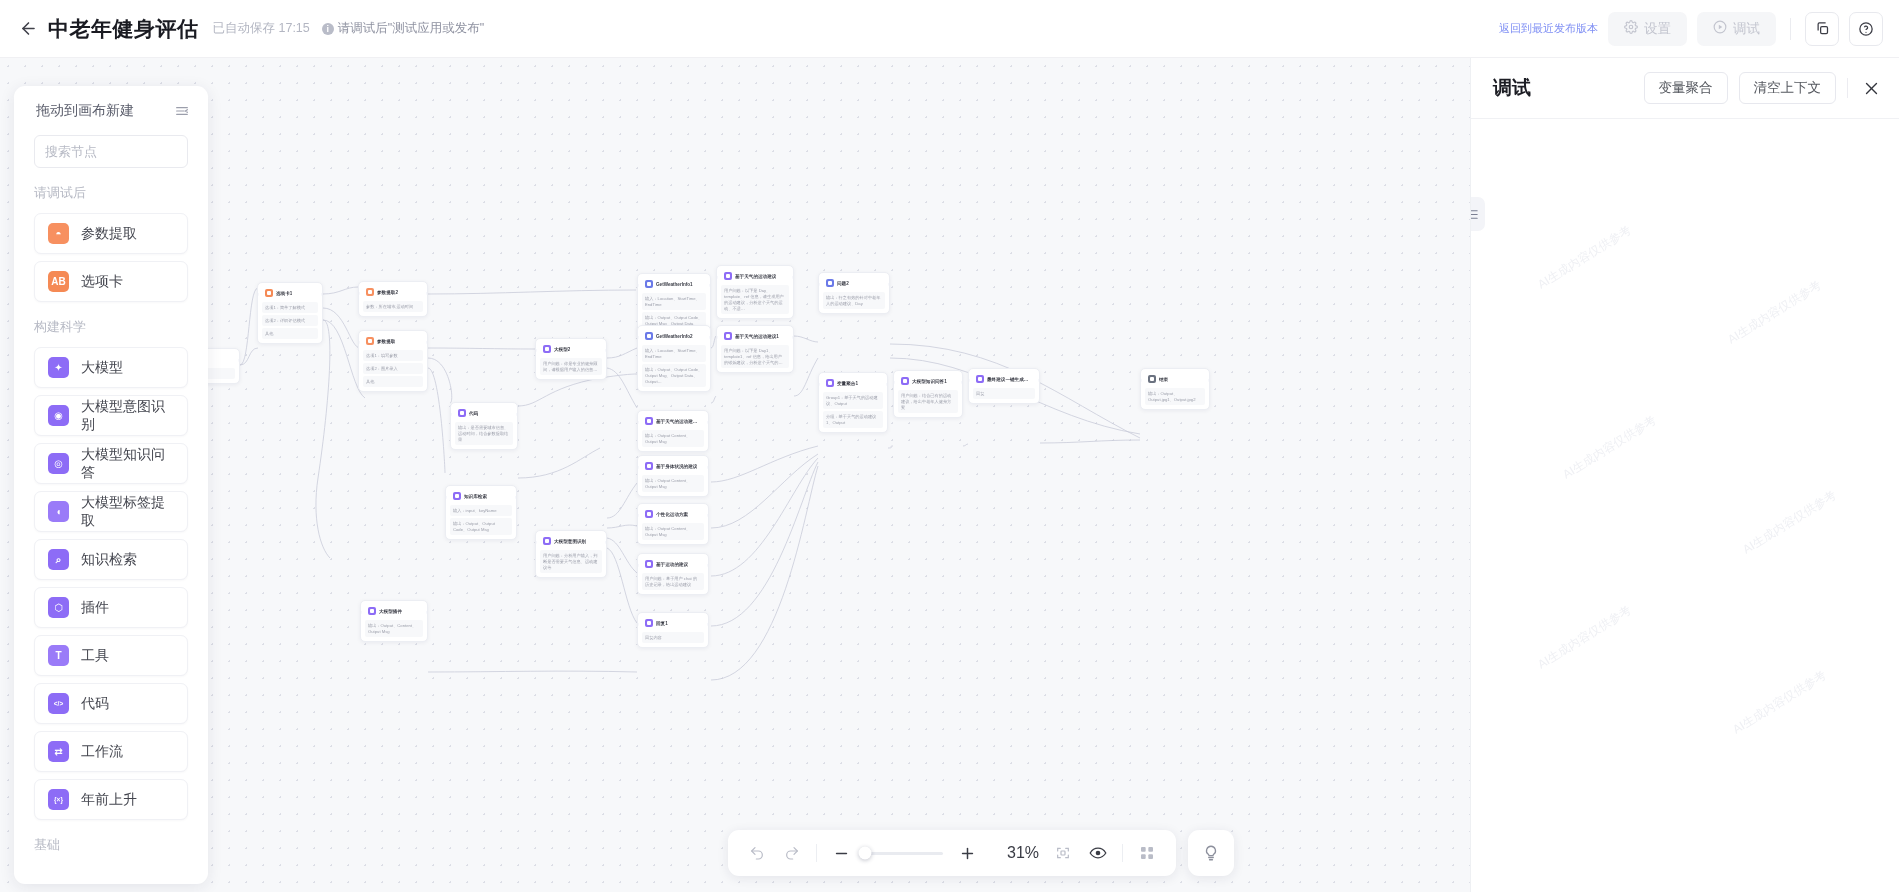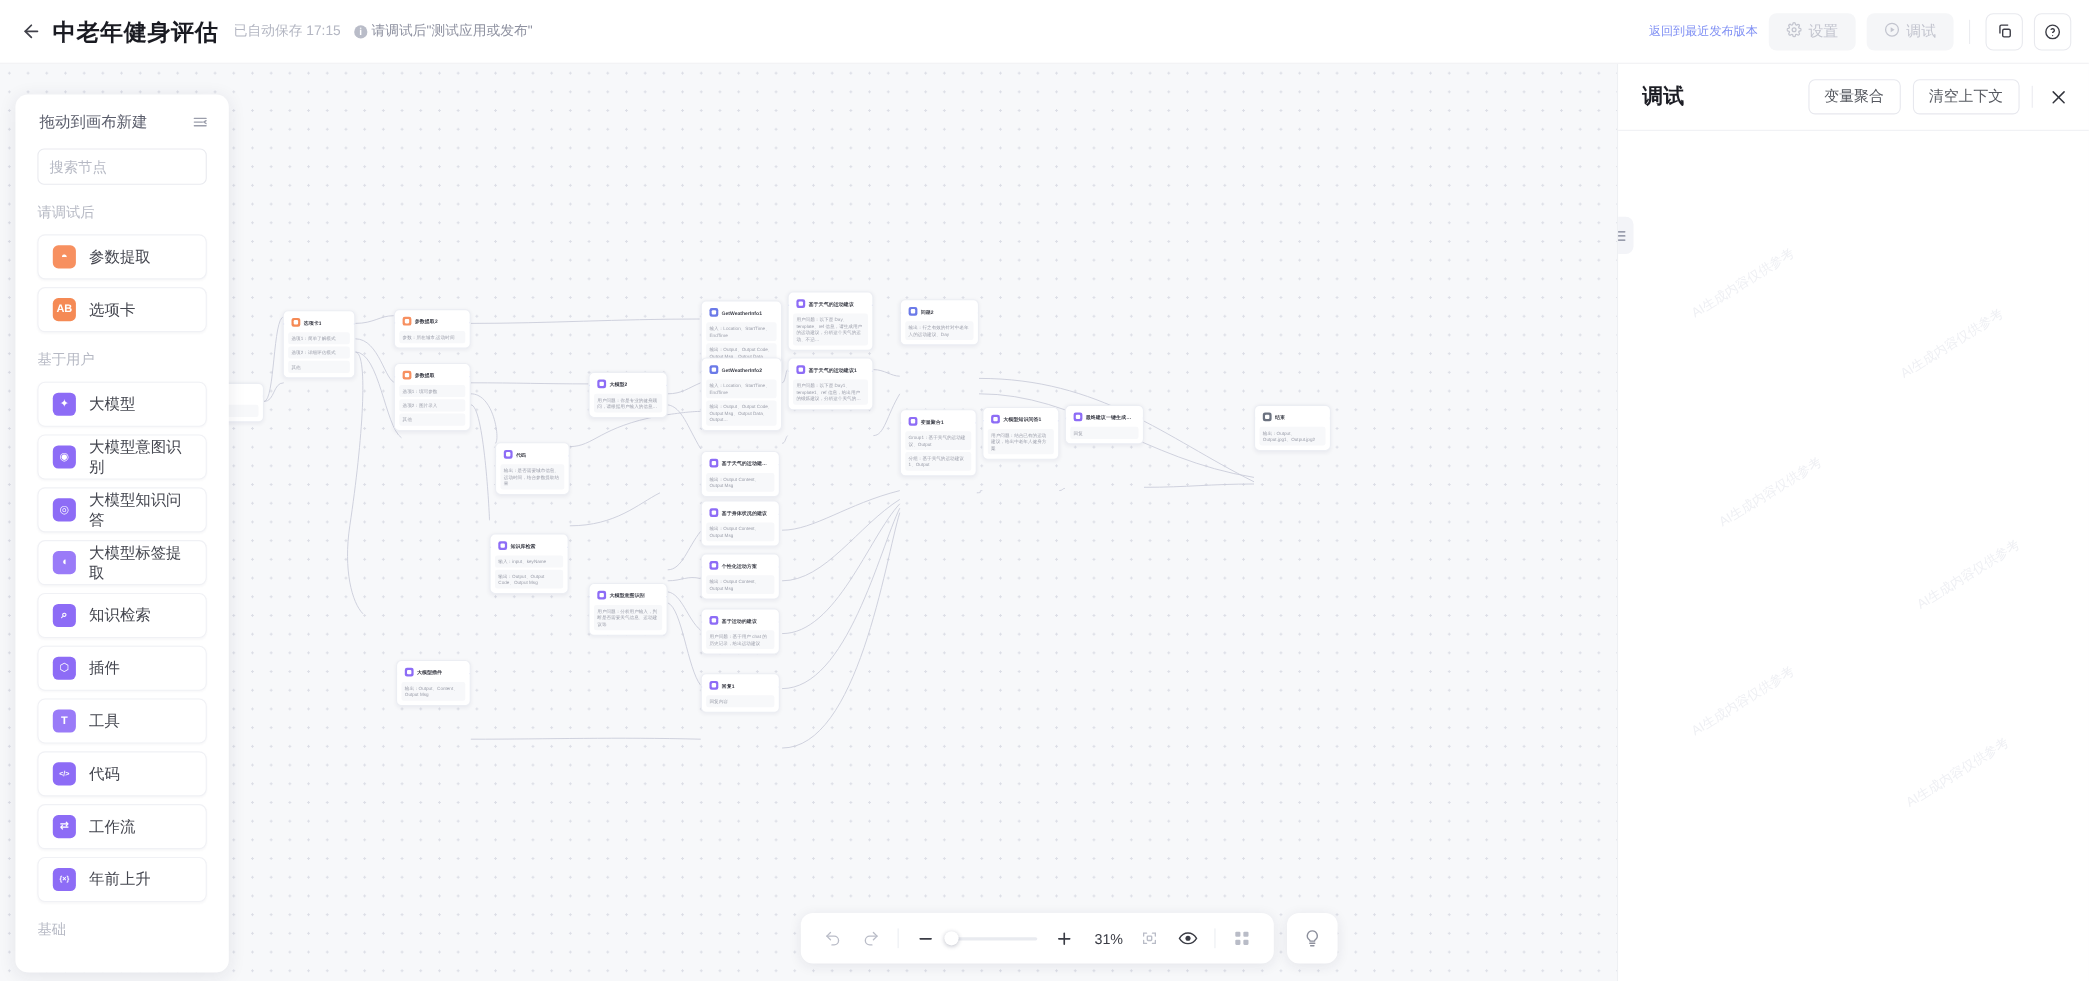--- a/index.html
+++ b/index.html
@@ -101,21 +101,21 @@
   .bb-sep { width: 1px; height: 18px; background: #eceef2; }
   .slider-track {
     width: 78px; height: 3px; background: #e9ebf0; border-radius: 2px;
     position: relative; cursor: pointer;
   }
   .slider-knob {
     position: absolute; left: 0; top: 50%; transform: translate(-50%,-50%);
     width: 13px; height: 13px; background: #fff; border-radius: 50%;
     box-shadow: 0 1px 4px rgba(30,35,70,.28);
   }
-  .zoom-val { font-size: 13px; color: #3a3c45; min-width: 30px; text-align: right; }
+  .zoom-val { font-size: 16px; color: #3a3c45; min-width: 30px; text-align: right; margin-left: 16px; }
   .bb-side {
     width: 46px; height: 46px; background: #fff; border-radius: 11px;
     box-shadow: 0 2px 12px rgba(30,35,70,.09); display: flex;
     align-items: center; justify-content: center; color: #8c8f9c; cursor: pointer;
   }
 
   
   .leftpanel {
     position: absolute; top: 86px; left: 14px; width: 194px; height: 798px;
     background: #fff; border-radius: 11px; box-shadow: 0 3px 16px rgba(30,35,70,.09);
@@ -648,21 +648,21 @@
     <div class="lp-scroll" id="lp-scroll">
         <div class="lp-group">请调试后</div>
         <div class="lp-item">
           <div class="lp-ico" style="background: rgb(247, 144, 96);">◓</div>
           <div class="lp-label">参数提取</div>
         </div>
         <div class="lp-item">
           <div class="lp-ico" style="background: rgb(245, 138, 85);">AB</div>
           <div class="lp-label">选项卡</div>
         </div>
-        <div class="lp-group">基于用户</div>
+        <div class="lp-group">构建科学</div>
         <div class="lp-item">
           <div class="lp-ico" style="background: rgb(141, 108, 246);">✦</div>
           <div class="lp-label">大模型</div>
         </div>
         <div class="lp-item">
           <div class="lp-ico" style="background: rgb(141, 108, 246);">◉</div>
           <div class="lp-label">大模型意图识别</div>
         </div>
         <div class="lp-item">
           <div class="lp-ico" style="background: rgb(141, 108, 246);">◎</div>

